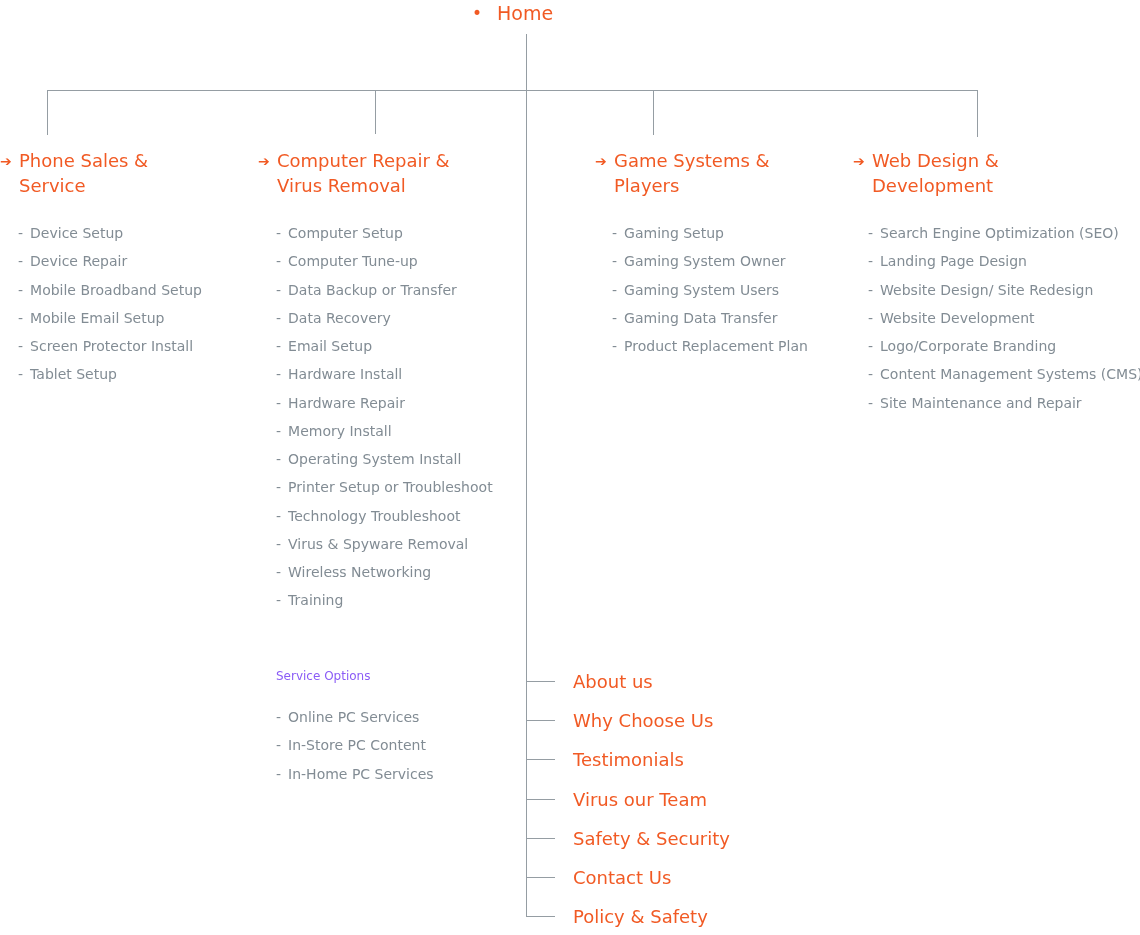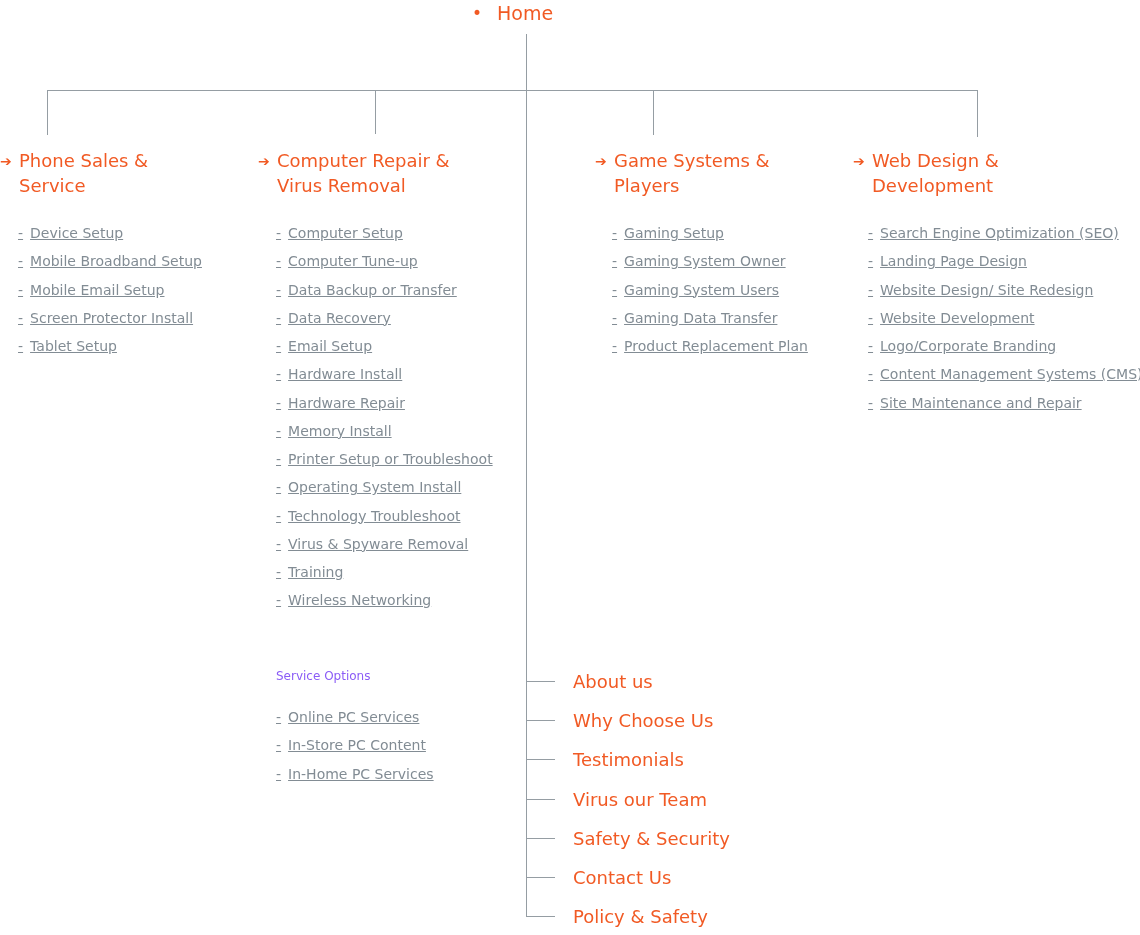--- a/index.html
+++ b/index.html
@@ -33,21 +33,21 @@
     font-size:14px;color:#f15a24;
   }
   .cat-head .t1,.cat-head .t2{display:block;}
   
   .items{
     position:absolute;margin:0;padding:0;list-style:none;
     color:#828c94;font-size:14px;
   }
   .items li{
     height:28.25px;line-height:28.25px;
-    white-space:nowrap;cursor:pointer;text-decoration:underline;
+    white-space:nowrap;cursor:pointer;
   }
   .items .dash{margin-right:7px;}
   
   .sub-title{
     position:absolute;
     color:#8b5cf6;font-size:12px;line-height:24px;
     white-space:nowrap;
   }
   
   .qlink{
@@ -97,41 +97,42 @@
     <span class="t2">Players</span>
   </a>
   <a class="cat-head" style="left:853px;top:148px;">
     <span class="arrow">➔</span>
     <span class="t1">Web Design &amp;</span>
     <span class="t2">Development</span>
   </a>
 
   <ul class="items" style="left:18px;top:219px;">
     <li><span class="dash">-</span><span>Device Setup</span></li>
+    <li><span class="dash">-</span><span>Device Repair</span></li>
     <li><span class="dash">-</span><span>Mobile Broadband Setup</span></li>
     <li><span class="dash">-</span><span>Mobile Email Setup</span></li>
     <li><span class="dash">-</span><span>Screen Protector Install</span></li>
     <li><span class="dash">-</span><span>Tablet Setup</span></li>
   </ul>
 
   <ul class="items" style="left:276px;top:219px;">
     <li><span class="dash">-</span><span>Computer Setup</span></li>
     <li><span class="dash">-</span><span>Computer Tune-up</span></li>
     <li><span class="dash">-</span><span>Data Backup or Transfer</span></li>
     <li><span class="dash">-</span><span>Data Recovery</span></li>
     <li><span class="dash">-</span><span>Email Setup</span></li>
     <li><span class="dash">-</span><span>Hardware Install</span></li>
     <li><span class="dash">-</span><span>Hardware Repair</span></li>
     <li><span class="dash">-</span><span>Memory Install</span></li>
+    <li><span class="dash">-</span><span>Operating System Install</span></li>
     <li><span class="dash">-</span><span>Printer Setup or Troubleshoot</span></li>
-    <li><span class="dash">-</span><span>Operating System Install</span></li>
     <li><span class="dash">-</span><span>Technology Troubleshoot</span></li>
     <li><span class="dash">-</span><span>Virus &amp; Spyware Removal</span></li>
+    <li><span class="dash">-</span><span>Wireless Networking</span></li>
     <li><span class="dash">-</span><span>Training</span></li>
-    <li><span class="dash">-</span><span>Wireless Networking</span></li>
   </ul>
 
   <ul class="items" style="left:612px;top:219px;">
     <li><span class="dash">-</span><span>Gaming Setup</span></li>
     <li><span class="dash">-</span><span>Gaming System Owner</span></li>
     <li><span class="dash">-</span><span>Gaming System Users</span></li>
     <li><span class="dash">-</span><span>Gaming Data Transfer</span></li>
     <li><span class="dash">-</span><span>Product Replacement Plan</span></li>
   </ul>
 

